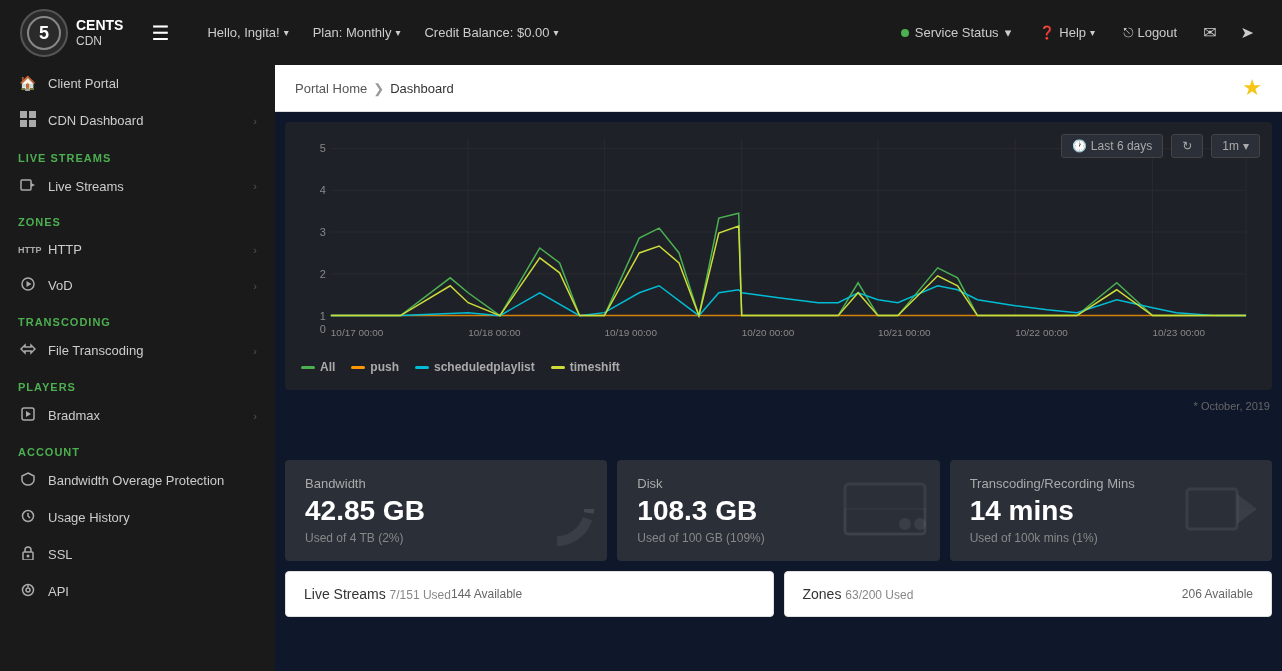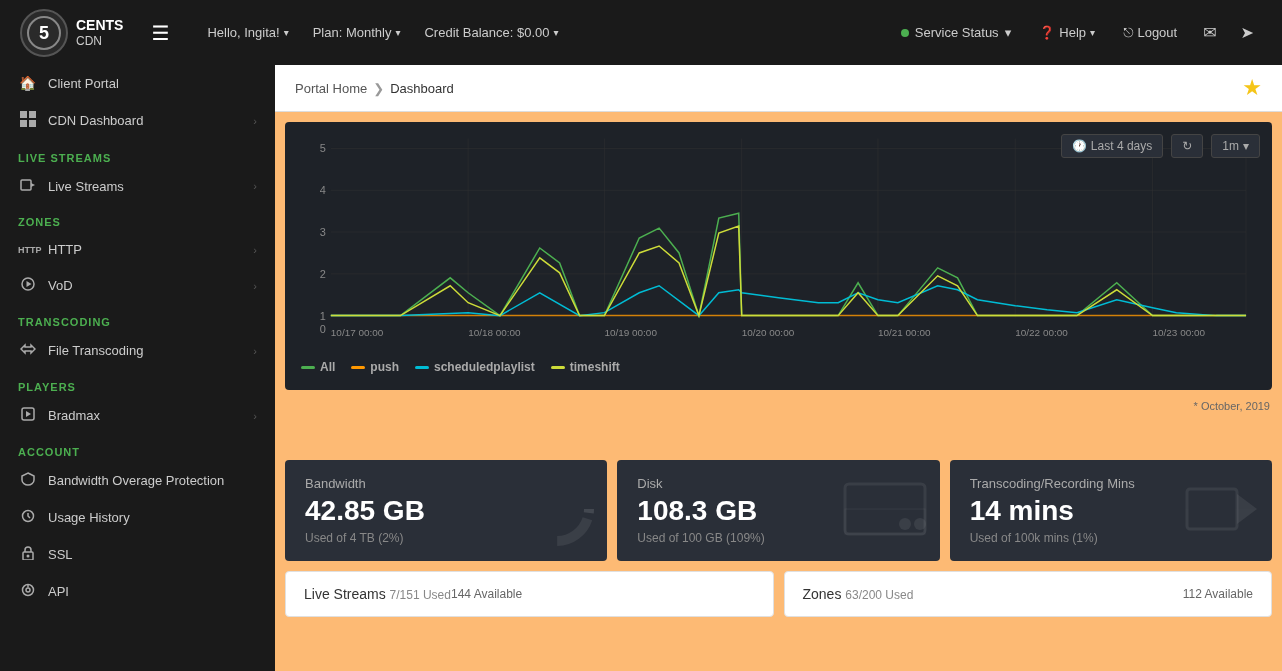--- a/index.html
+++ b/index.html
@@ -52,21 +52,21 @@
       padding: 12px 18px 4px 18px; text-transform: uppercase;
     }
     .sidebar-item {
       display: flex; align-items: center; padding: 10px 18px; cursor: pointer;
       color: #ccc; font-size: 13px; position: relative;
     }
     .sidebar-item .icon { width: 20px; margin-right: 10px; text-align: center; font-size: 14px; }
     .sidebar-item .chevron-right { margin-left: auto; font-size: 11px; color: #555; }
 
     
-    .content { flex: 1; overflow-y: auto; background: #fdba74; display: flex; flex-direction: column; }
+    .content { flex: 1; overflow-y: auto; background: #0f172a; display: flex; flex-direction: column; }
 
     
     .breadcrumb-bar {
       background: #fff; padding: 10px 20px; font-size: 13px; color: #666;
       border-bottom: 1px solid #ddd; display: flex; align-items: center; gap: 6px;
     }
     .breadcrumb-link { color: #555; cursor: pointer; text-decoration: none; }
     .breadcrumb-arrow { color: #999; }
     .breadcrumb-current { color: #333; }
     .star-btn { margin-left: auto; background: none; border: none; cursor: pointer; font-size: 22px; color: #f5c518; }
@@ -279,21 +279,21 @@
       <a class="breadcrumb-link">Portal Home</a>
       <span class="breadcrumb-arrow">❯</span>
       <span class="breadcrumb-current">Dashboard</span>
       <button class="star-btn">★</button>
     </div>
 
     <div class="chart-container">
       <div class="chart-controls">
         <button class="chart-ctrl-btn">
           <span>🕐</span>
-          <span>Last 4 days</span>
+          <span>Last 6 days</span>
         </button>
         <button class="chart-ctrl-btn">
           <span>↻</span>
         </button>
         <button class="chart-ctrl-btn">
           <span>1m</span>
           <span>▾</span>
         </button>
       </div>
 
@@ -413,19 +413,19 @@
             Live Streams <span style="color:#888;font-size:12px;font-weight:normal;">7/151 Used</span>
           </span>
           <span style="font-size:12px;color:#666;">144 Available</span>
         </div>
       </div>
       <div class="bottom-card">
         <div style="display:flex;justify-content:space-between;align-items:center;">
           <span style="font-size:14px;color:#333;font-weight:500;">
             Zones <span style="color:#888;font-size:12px;font-weight:normal;">63/200 Used</span>
           </span>
-          <span style="font-size:12px;color:#666;">112 Available</span>
+          <span style="font-size:12px;color:#666;">206 Available</span>
         </div>
       </div>
     </div>
 
   </div>
 </div>
 
 </body></html>

